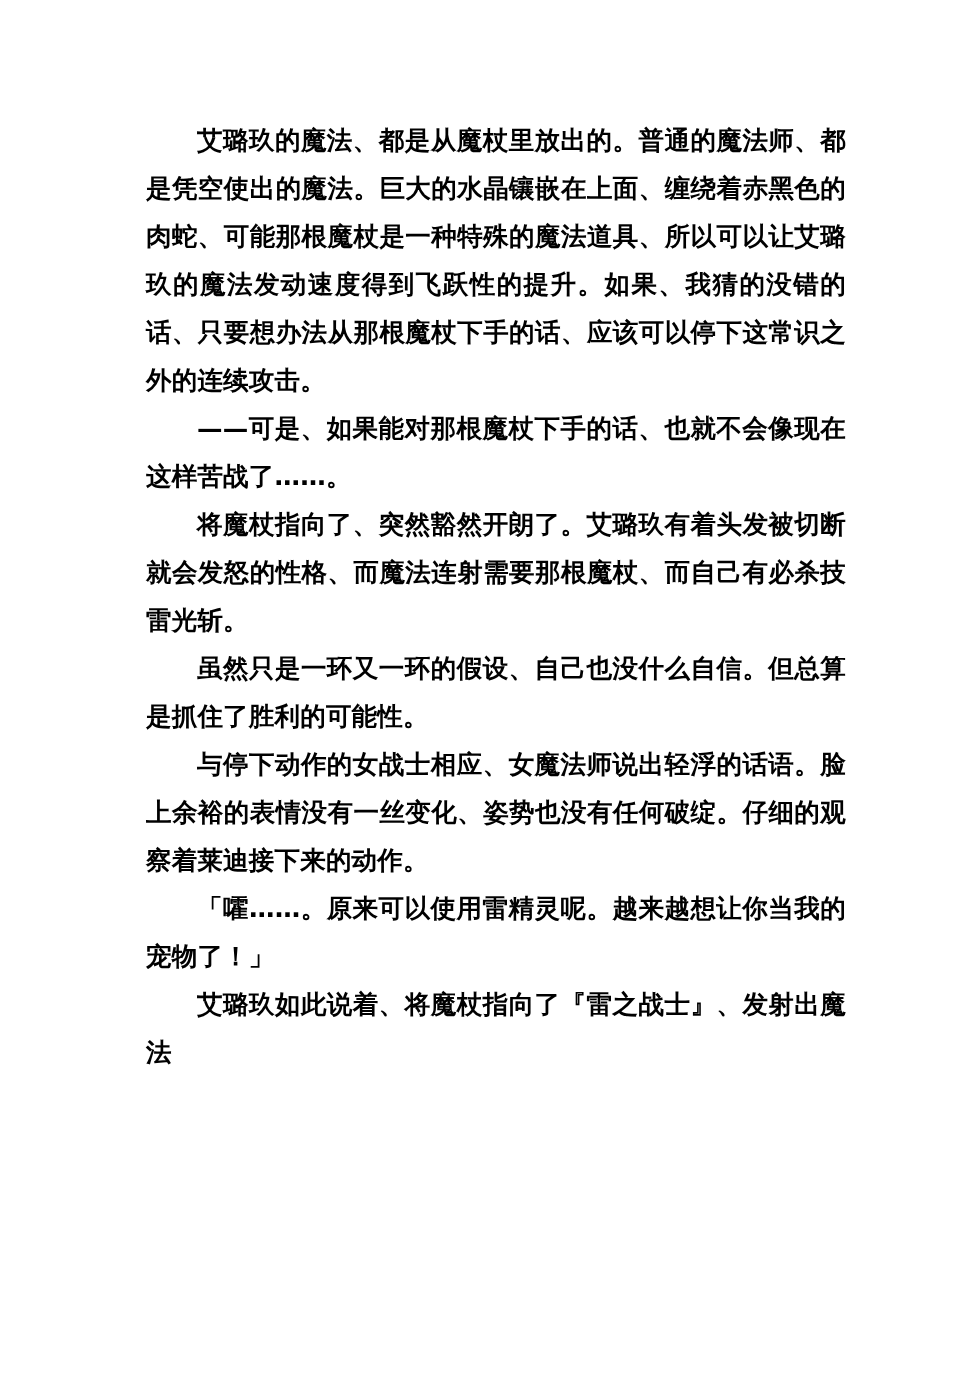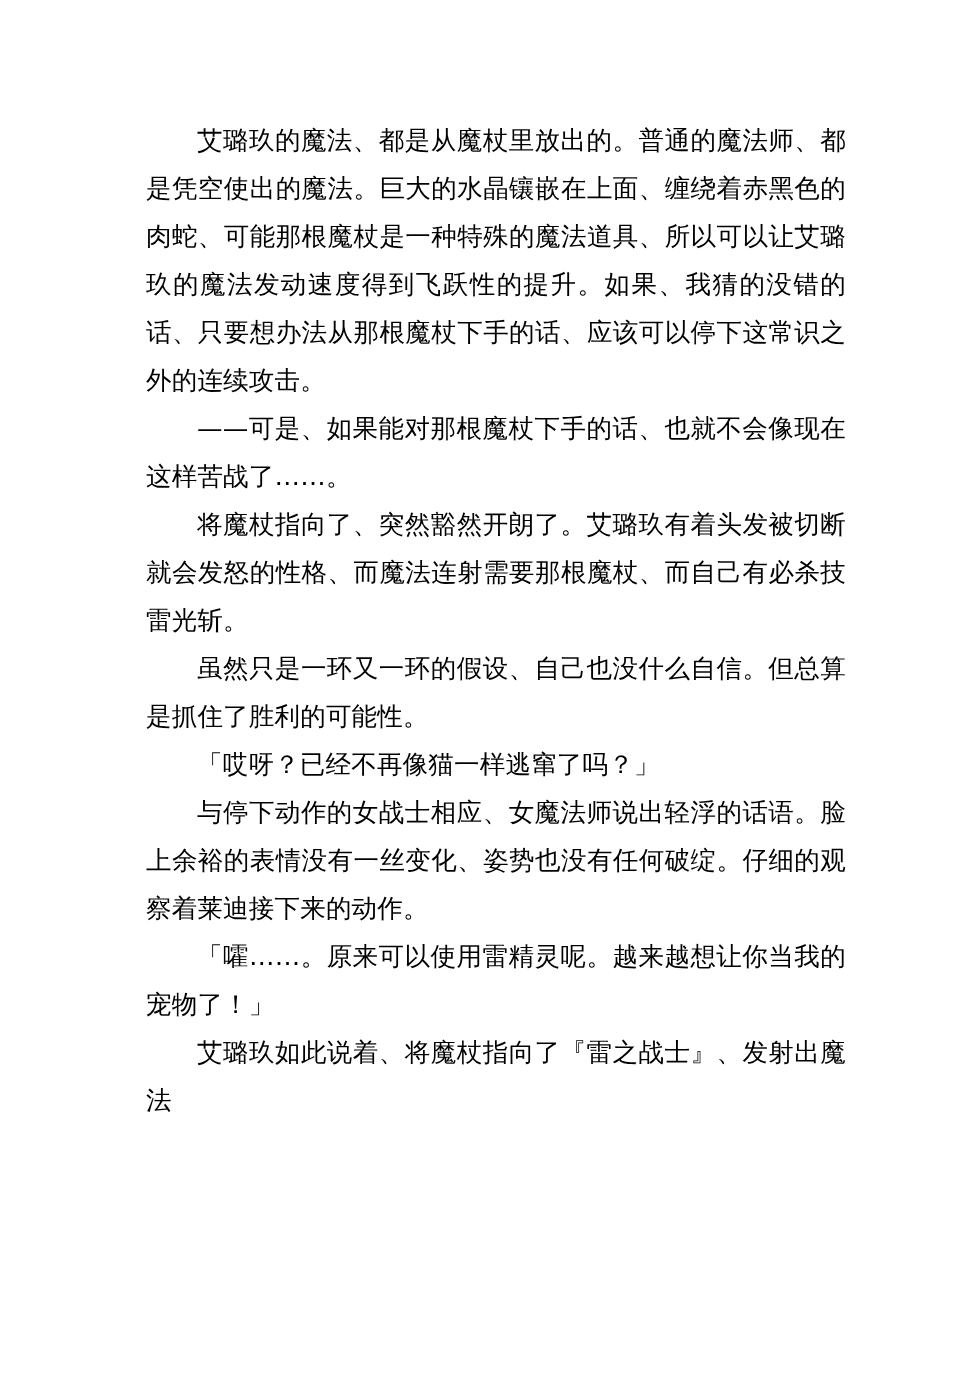--- a/index.html
+++ b/index.html
@@ -24,37 +24,36 @@
   .text-block {
     position: absolute;
     left: 146px;
     top: 116px;
     width: 700px;
   }
   .para {
     margin: 0;
     font-size: 25.5px;
     line-height: 48px;
-    font-weight: 400;
+    font-weight: 700;
     letter-spacing: 0.2px;
     text-align: justify;
     text-justify: inter-character;
     word-break: break-all;
   }
   .indent {
     text-indent: 2em;
   }
 </style>
 </head>
 <body>
 
 <div class="page">
   <div class="text-block">
     <p class="para indent">艾璐玖的魔法、都是从魔杖里放出的。普通的魔法师、都是凭空使出的魔法。巨大的水晶镶嵌在上面、缠绕着赤黑色的肉蛇、可能那根魔杖是一种特殊的魔法道具、所以可以让艾璐玖的魔法发动速度得到飞跃性的提升。如果、我猜的没错的话、只要想办法从那根魔杖下手的话、应该可以停下这常识之外的连续攻击。</p>
     <p class="para indent">——可是、如果能对那根魔杖下手的话、也就不会像现在这样苦战了……。</p>
     <p class="para indent">将魔杖指向了、突然豁然开朗了。艾璐玖有着头发被切断就会发怒的性格、而魔法连射需要那根魔杖、而自己有必杀技雷光斩。</p>
     <p class="para indent">虽然只是一环又一环的假设、自己也没什么自信。但总算是抓住了胜利的可能性。</p>
-    <p class="para indent">「哎呀？已经不再像猫一样逃窜了吗？」</p>
     <p class="para indent">与停下动作的女战士相应、女魔法师说出轻浮的话语。脸上余裕的表情没有一丝变化、姿势也没有任何破绽。仔细的观察着莱迪接下来的动作。</p>
     <p class="para indent">「嚯……。原来可以使用雷精灵呢。越来越想让你当我的宠物了！」</p>
     <p class="para indent">艾璐玖如此说着、将魔杖指向了『雷之战士』、发射出魔法</p>
   </div>
 </div>
 
 </body></html>

